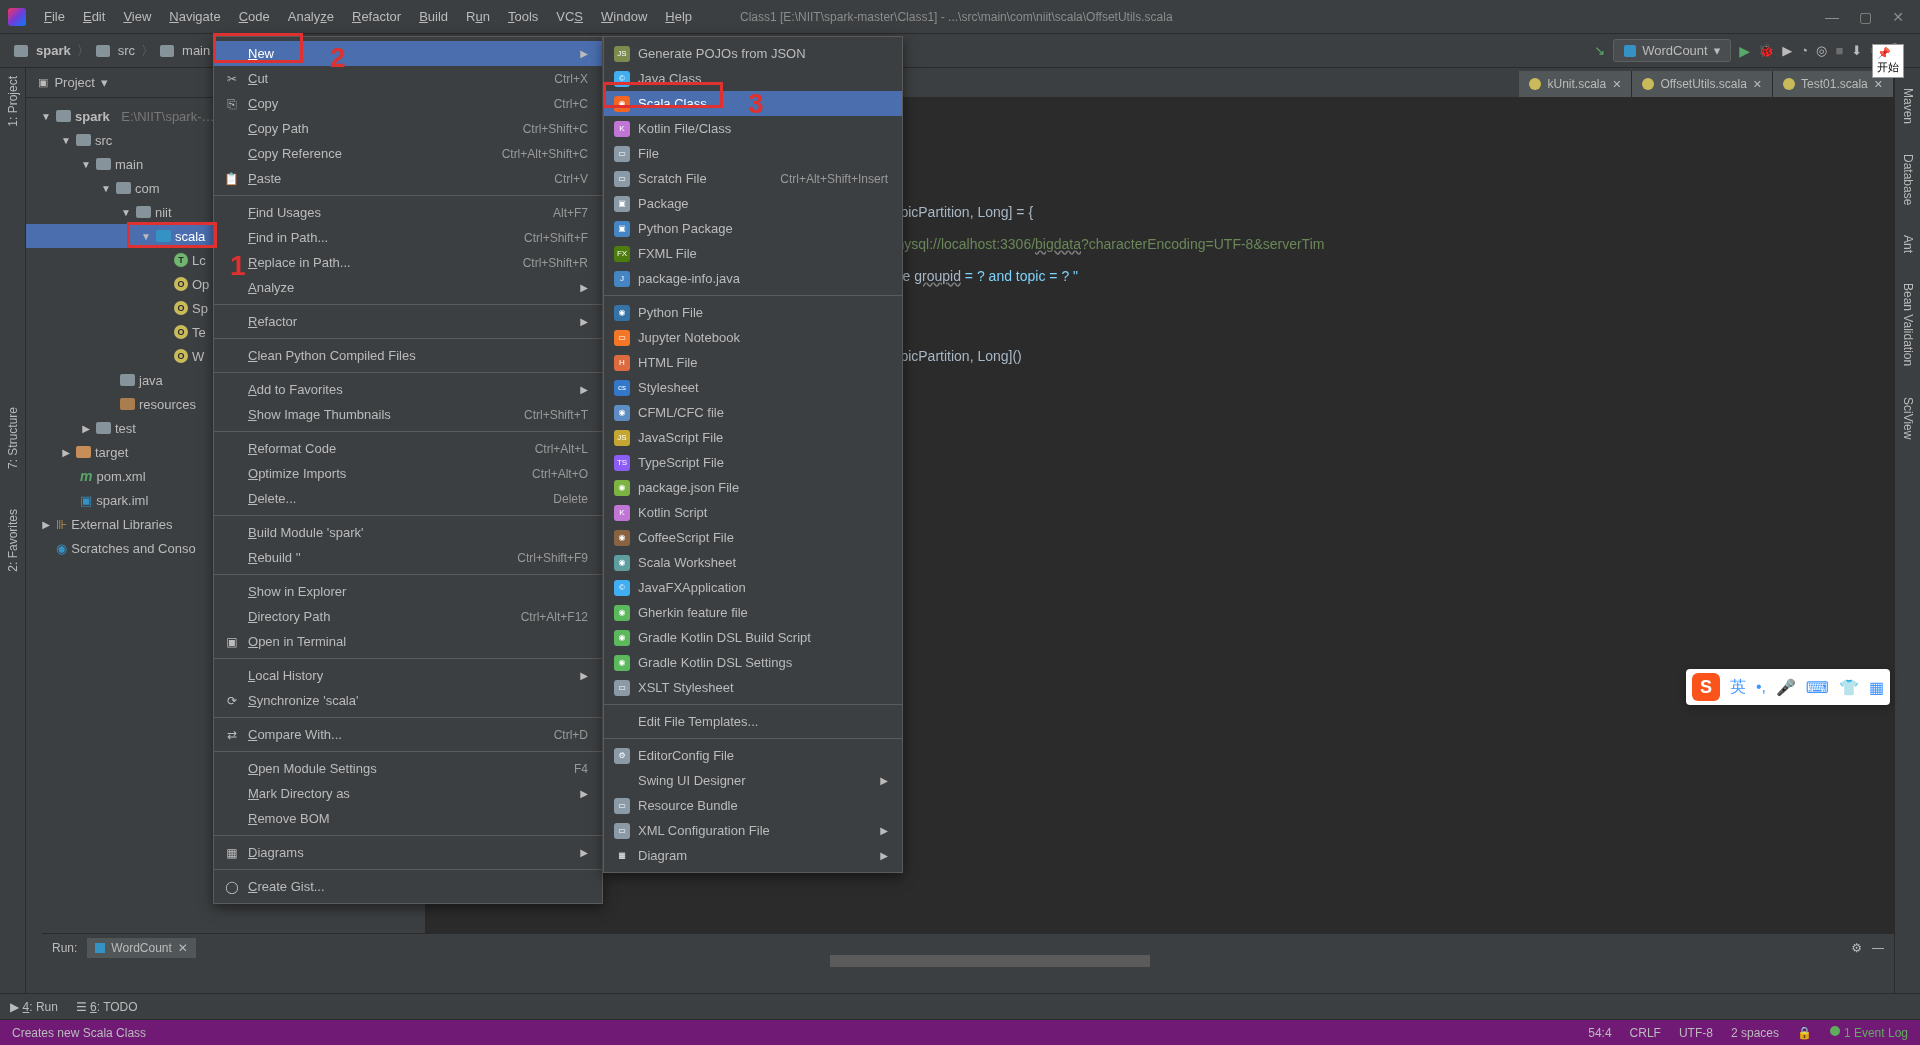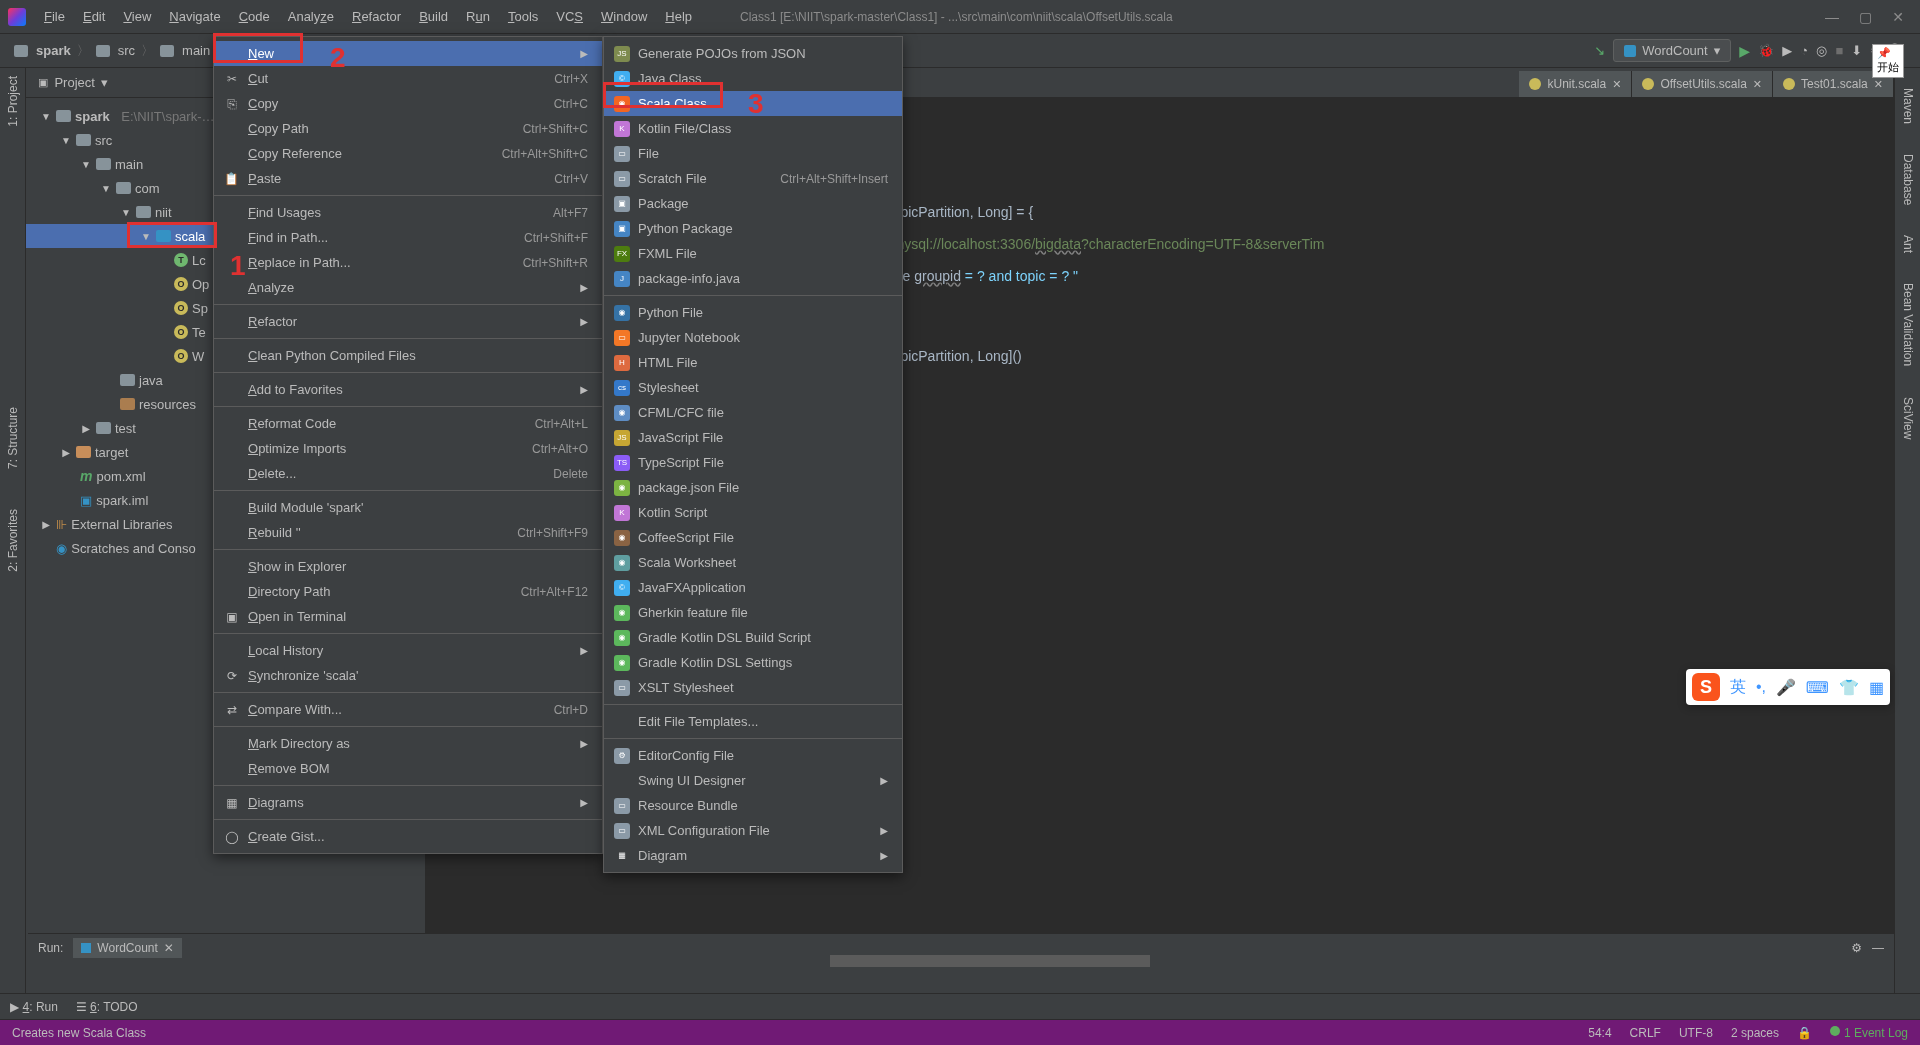--- a/index.html
+++ b/index.html
@@ -48,21 +48,21 @@
   .ctx-item .shortcut { color:#999; font-size:12px;}
   .ctx-sep { height:1px; background:#5b5b5b; margin:4px 0;}
   .ctx-icon { width:16px; height:16px; display:inline-flex; align-items:center; justify-content:center; font-size:12px;}
   .sub-arrow { color:#bbbbbb; font-size:10px;}
   .ann { position:absolute; color:#e03131; font-size:28px; font-weight:bold; z-index:200;}
   .red-box { position:absolute; border:3px solid #e03131; z-index:199;}
   .bottom-tool { height:26px; background:#3c3f41; border-top:1px solid #2b2b2b; display:flex; align-items:center; padding:0 10px; gap:18px; font-size:12px;}
   .status-bar { height:26px; background:#701a75; border-top:1px solid #2b2b2b; display:flex; align-items:center; justify-content:space-between; padding:0 12px; font-size:12px;}
   .status-right { display:flex; gap:18px; align-items:center;}
   .event-log { color:#5ead5e; display:flex; gap:4px;}
-  .run-panel { position:absolute; bottom:52px; left:28px; right:26px; height:60px; background:#3c3f41; border-top:1px solid #2b2b2b; display:flex;}
+  .run-panel { position:absolute; bottom:52px; left:42px; right:26px; height:60px; background:#3c3f41; border-top:1px solid #2b2b2b; display:flex;}
   .run-header { display:flex; align-items:center; padding:4px 10px; gap:10px; font-size:12px;}
   .run-tab { background:#515658; padding:3px 8px; display:flex; gap:6px; align-items:center;}
   .overlay-box { position:absolute; right:30px; bottom:340px; background:#fff; border-radius:4px; box-shadow:0 2px 8px rgba(0,0,0,0.3); display:flex; align-items:center; padding:4px 6px; gap:10px; z-index:50;}
   .sogou-icon { width:28px; height:28px; background:#fa541c; border-radius:6px; color:#fff; display:flex; align-items:center; justify-content:center; font-weight:bold; font-size:18px;}
   .overlay-box span { color:#4096ff; font-size:16px;}
   .small-start { position:absolute; right:16px; top:44px; background:#fff; color:#000; font-size:11px; padding:2px 4px; z-index:50; border:1px solid #999;}
   .scroll-h { position:absolute; bottom:78px; left:450px; width:720px; height:12px; background:#3c3f41;}
   .scroll-h-thumb { height:100%; width:320px; background:#5b5b5b; margin-left:380px;}
 </style>
 </head>
@@ -398,20 +398,27 @@
       <span class="shortcut"></span>
     </div>
     <div class="ctx-sep"></div>
     <div class="ctx-item">
       <span class="label">
         <span class="ctx-icon"></span>
         <span><u>A</u>dd to Favorites</span>
       </span>
       <span class="sub-arrow">▶</span>
     </div>
+    <div class="ctx-item">
+      <span class="label">
+        <span class="ctx-icon"></span>
+        <span><u>S</u>how Image Thumbnails</span>
+      </span>
+      <span class="shortcut">Ctrl+Shift+T</span>
+    </div>
     <div class="ctx-sep"></div>
     <div class="ctx-item">
       <span class="label">
         <span class="ctx-icon"></span>
         <span><u>R</u>eformat Code</span>
       </span>
       <span class="shortcut">Ctrl+Alt+L</span>
     </div>
     <div class="ctx-item">
       <span class="label">
@@ -481,20 +488,27 @@
     </div>
     <div class="ctx-sep"></div>
     <div class="ctx-item">
       <span class="label">
         <span class="ctx-icon">⇄</span>
         <span><u>C</u>ompare With...</span>
       </span>
       <span class="shortcut">Ctrl+D</span>
     </div>
     <div class="ctx-sep"></div>
+    <div class="ctx-item">
+      <span class="label">
+        <span class="ctx-icon"></span>
+        <span><u>O</u>pen Module Settings</span>
+      </span>
+      <span class="shortcut">F4</span>
+    </div>
     <div class="ctx-item">
       <span class="label">
         <span class="ctx-icon"></span>
         <span><u>M</u>ark Directory as</span>
       </span>
       <span class="sub-arrow">▶</span>
     </div>
     <div class="ctx-item">
       <span class="label">
         <span class="ctx-icon"></span>

